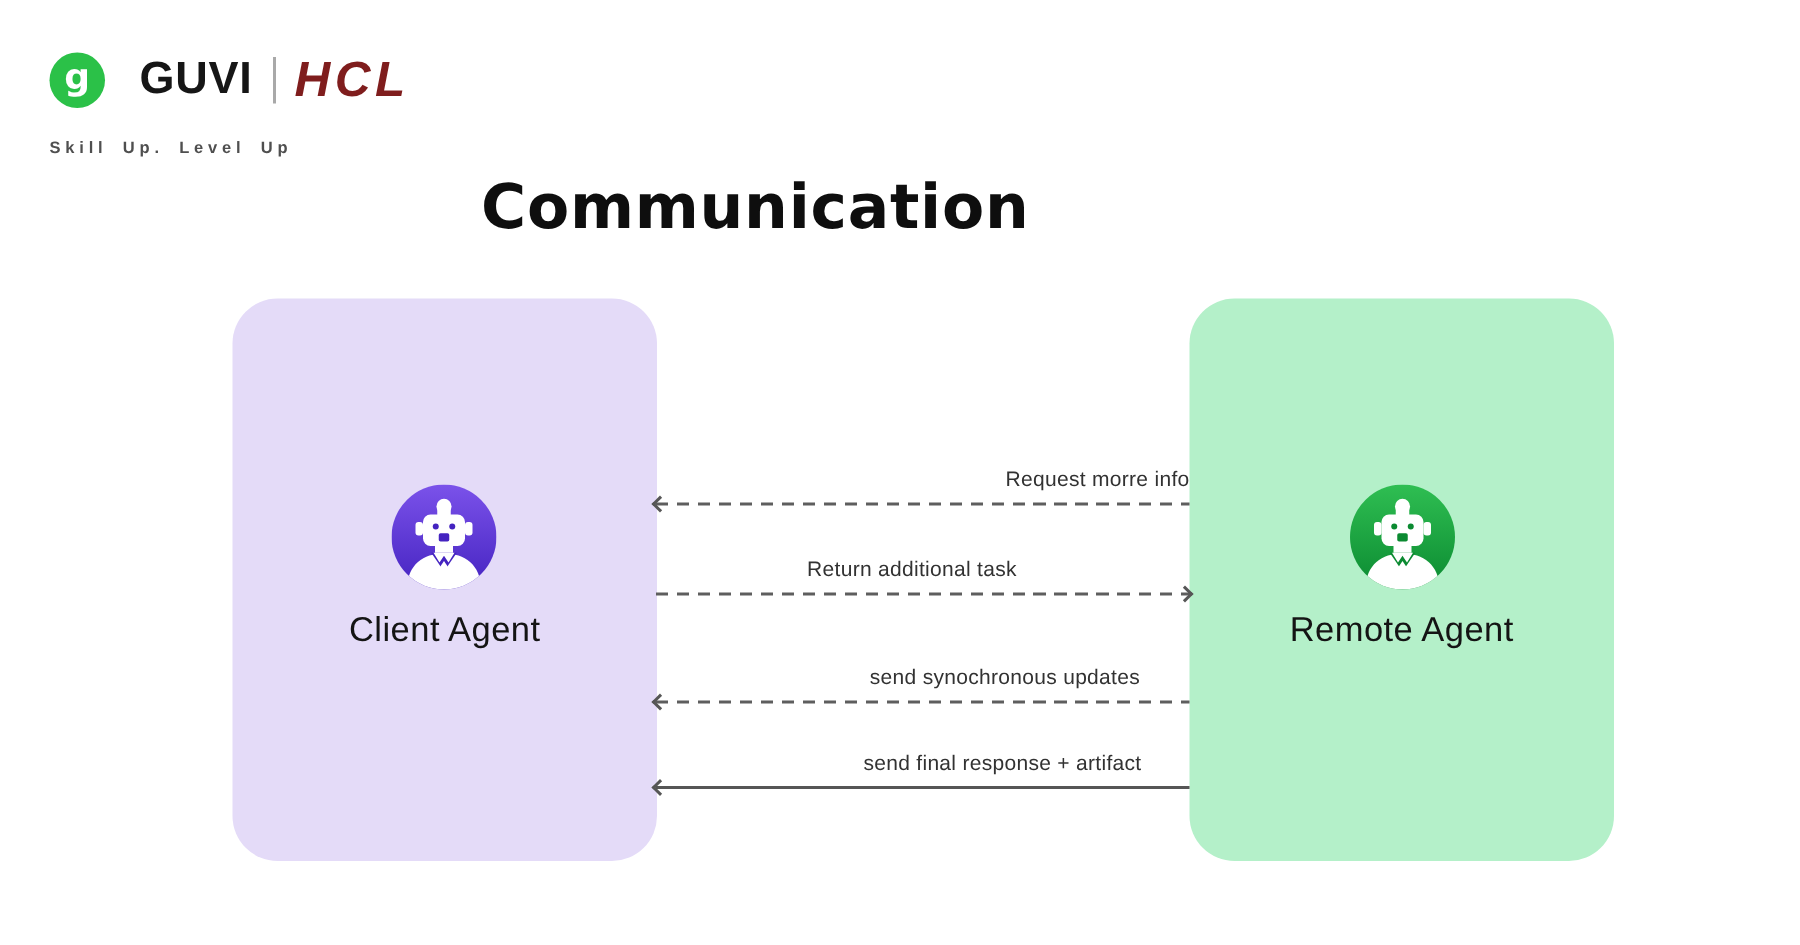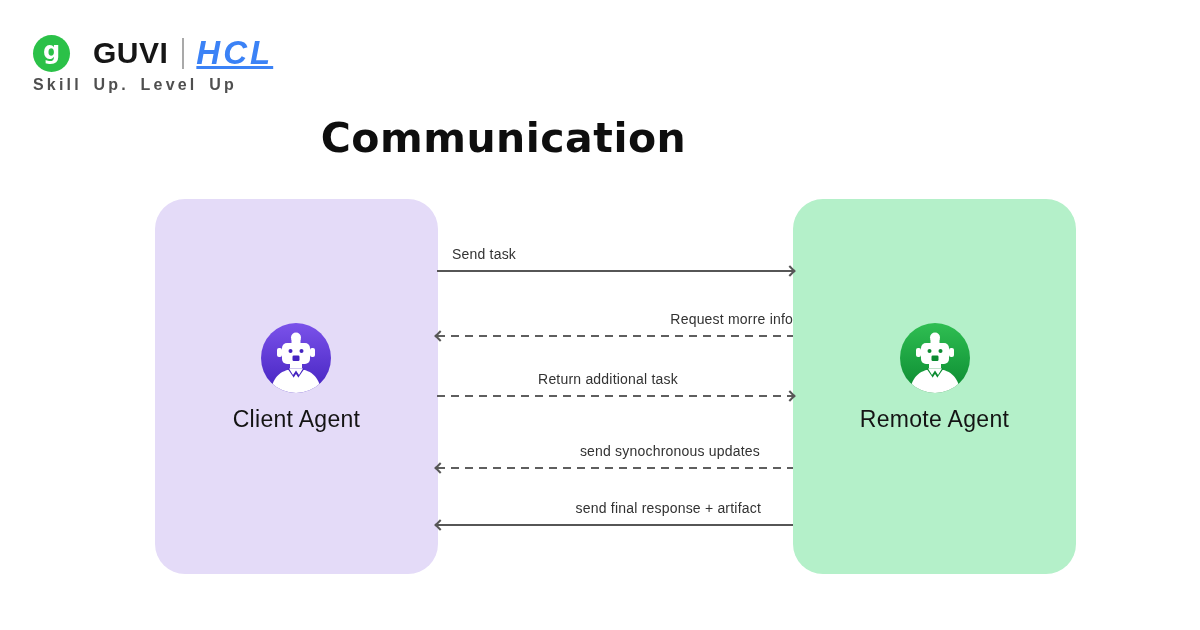--- a/index.html
+++ b/index.html
@@ -11,21 +11,21 @@
   .brand-row { display:flex; align-items:center; }
   .guvi-mark {
     width:37px; height:37px; border-radius:50%;
     display:flex; align-items:center; justify-content:center;
     color:#ffffff; font-weight:bold; font-size:24px; line-height:1;
     font-family:"DejaVu Sans", sans-serif; padding-bottom:4px;
   }
   .guvi-name { margin-left:23px; font-size:30px; font-weight:bold; color:#161616; letter-spacing:0.5px; }
   .brand-divider { width:2px; height:31px; background:#a9a9a9; margin:0 12px 0 14px; }
   .hcl-name { font-size:33px; font-weight:800; font-style:italic; letter-spacing:3px; font-family:"Liberation Sans", sans-serif; }
-  .tagline { margin-top:4px; font-size:16px; font-weight:bold; color:#4f4f4f; letter-spacing:3.2px; word-spacing:4px; }
+  .tagline { margin-top:21px; font-size:11px; font-weight:bold; color:#4f4f4f; letter-spacing:3.2px; word-spacing:4px; }
 
   
   .page-title {
     position:absolute; left:0; top:114px; width:1007px; text-align:center;
     font-size:41px; font-weight:800; color:#0e0e0e; letter-spacing:0.5px;
     font-family:"DejaVu Sans","Liberation Sans",sans-serif;
   }
 
   
   .actor-box {
@@ -61,21 +61,21 @@
 
 <div class="canvas">
 
   <div class="brand">
     <div class="brand-row">
       <div class="guvi-mark" style="background:#2bc148;">
         <span>g</span>
       </div>
       <div class="guvi-name">GUVI</div>
       <div class="brand-divider"></div>
-      <div class="hcl-name" style="color:#3b82f6;text-decoration:underline;">HCL</div>
+      <div class="hcl-name" style="color:#7f1d1d;">HCL</div>
     </div>
     <div class="tagline">Skill Up. Level Up</div>
   </div>
 
   <div class="page-title">Communication</div>
 
   <div class="actor-box actor-client" style="background:#e4dbf8;">
     <div class="actor-inner">
       <svg class="avatar" viewBox="0 0 70 70">
         <defs>
@@ -134,26 +134,20 @@
           <path d="M10,70 C11,53 21,46 35,46 C49,46 59,53 60,70 Z" fill="#fff"></path>
           <path d="M26.5,45.5 L35,58 L43.5,45.5 Z" fill="#0b8a31"></path>
           <path d="M28,45.5 L32,52 L35,47.5 L38,52 L42,45.5 Z" fill="#fff"></path>
           <path d="M35,51 L38,55.5 L35.5,66 L34.5,66 L32,55.5 Z" fill="#fff"></path>
         </g>
       </svg>
       <div class="actor-name">Remote Agent</div>
     </div>
   </div>
 
-  <div class="msg msg-1 solid dir-right align-left">
-    <div class="label">Send task</div>
-    <div class="line">
-        <span class="head"></span>
-      </div>
-  </div>
 
   <div class="msg msg-2 dashed dir-left align-right">
     <div class="label">Request morre info</div>
     <div class="line">
         <span class="head"></span>
       </div>
   </div>
 
   <div class="msg msg-3 dashed dir-right align-center">
     <div class="label">Return additional task</div>

